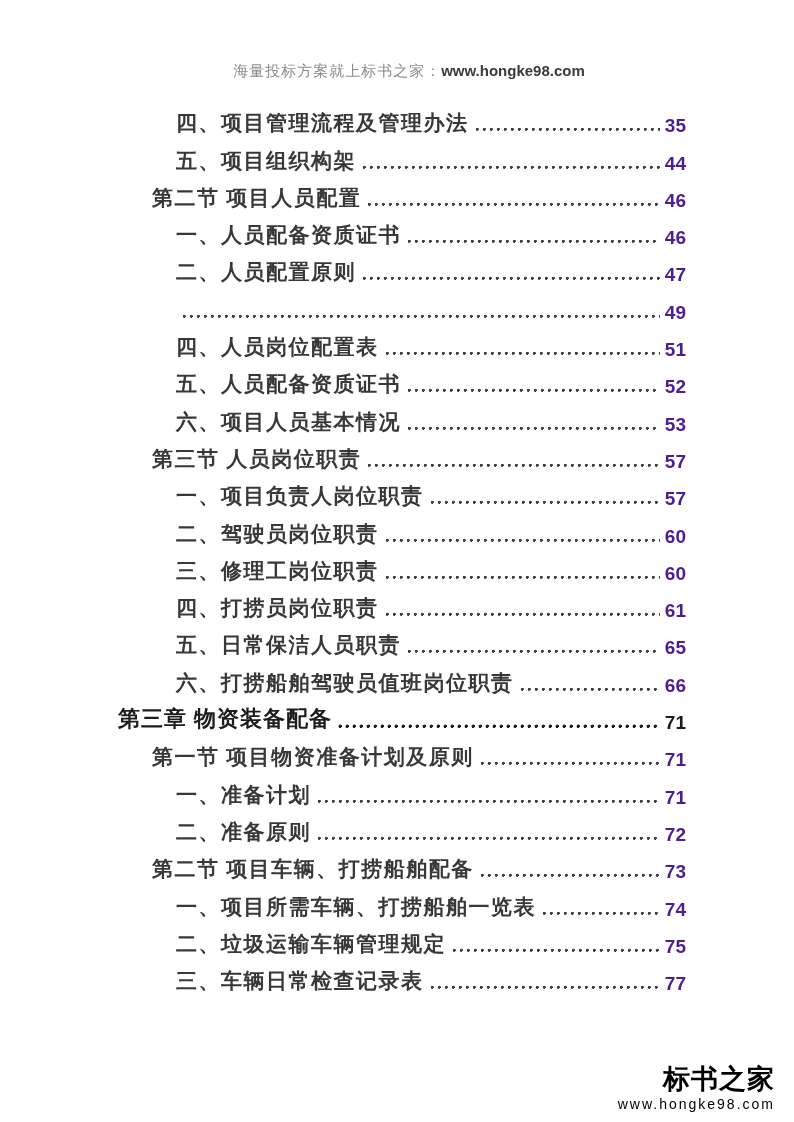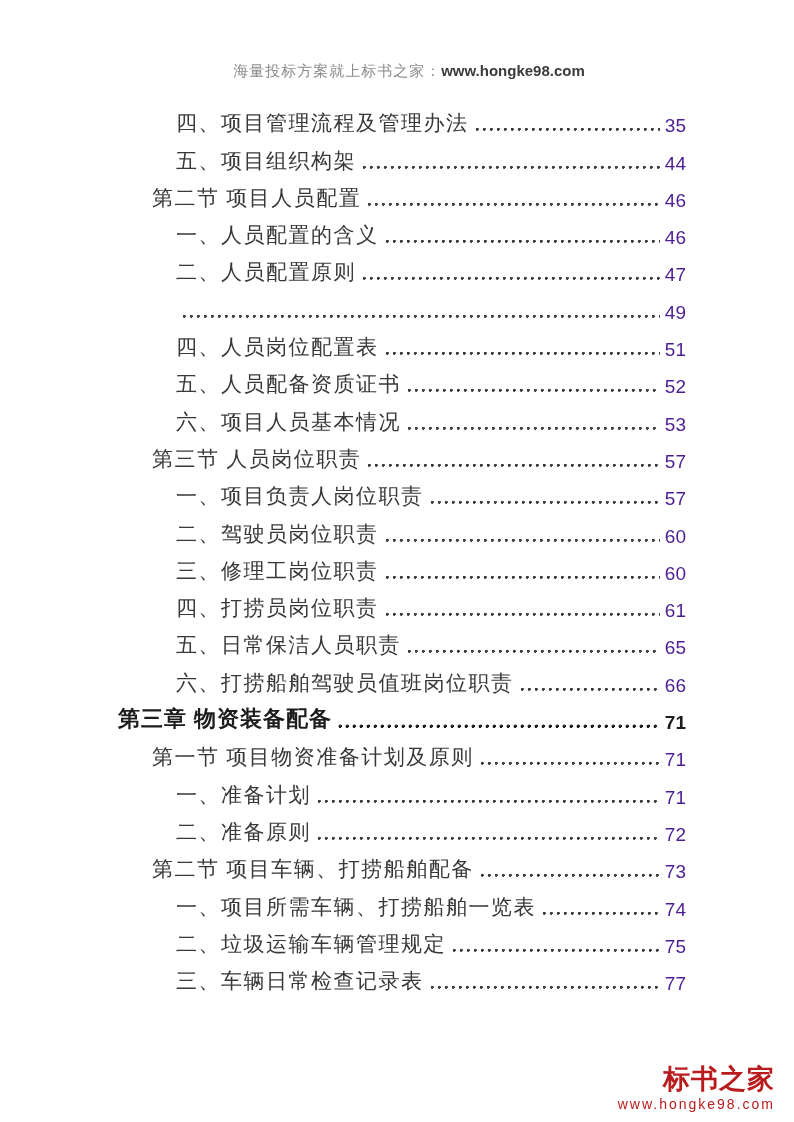--- a/index.html
+++ b/index.html
@@ -41,20 +41,21 @@
     top: 103px;
     width: 568px;
   }
   .toc-row {
     display: flex;
     align-items: flex-end;
     height: 37.3px;
     font-size: 21px;
     color: #383838;
     cursor: pointer;
+    font-weight: bold;
   }
   .toc-label {
     white-space: nowrap;
     letter-spacing: 1.5px;
     padding-bottom: 3px;
   }
   .leader {
     flex: 1 1 auto;
     height: 5px;
     margin: 0 5px 8px 6px;
@@ -83,21 +84,21 @@
   .level-chapter .leader {
     background-image: radial-gradient(circle at 2.2px 2.2px, #1f1f1f 1.5px, rgba(0,0,0,0) 1.9px);
   }
 
   
   .watermark {
     position: absolute;
     right: 19px;
     bottom: 10px;
     text-align: right;
-    color: #b91c1c;
+    color: #000000;
     font-family: "Liberation Sans", "DejaVu Sans", sans-serif;
   }
   .wm-title {
     font-size: 27px;
     font-weight: bold;
     letter-spacing: 1px;
     line-height: 30px;
   }
   .wm-url {
     font-size: 14px;
@@ -125,21 +126,21 @@
       <span class="toc-label">五、项目组织构架</span>
       <span class="leader"></span>
       <span class="pagenum">44</span>
     </div>
       <div class="toc-row level-section">
       <span class="toc-label">第二节 项目人员配置</span>
       <span class="leader"></span>
       <span class="pagenum">46</span>
     </div>
       <div class="toc-row level-item">
-      <span class="toc-label">一、人员配置的含义</span>
+      <span class="toc-label">一、人员配备资质证书</span>
       <span class="leader"></span>
       <span class="pagenum">46</span>
     </div>
       <div class="toc-row level-item">
       <span class="toc-label">二、人员配置原则</span>
       <span class="leader"></span>
       <span class="pagenum">47</span>
     </div>
       <div class="toc-row level-item">
       <span class="leader"></span>

